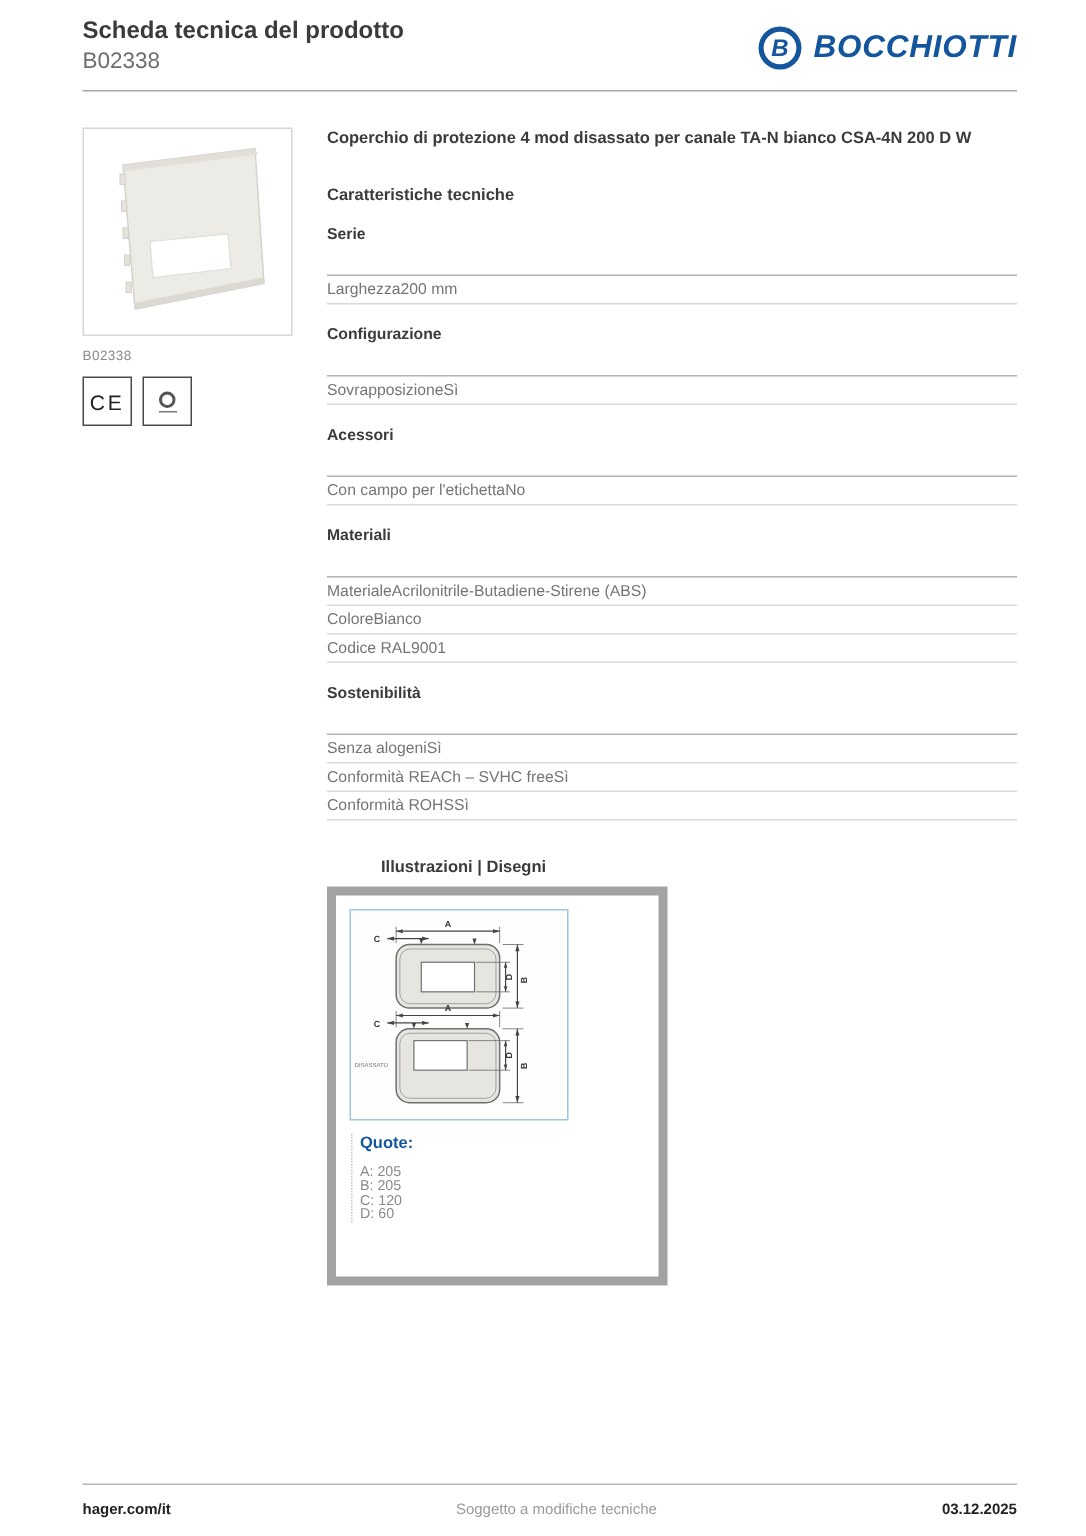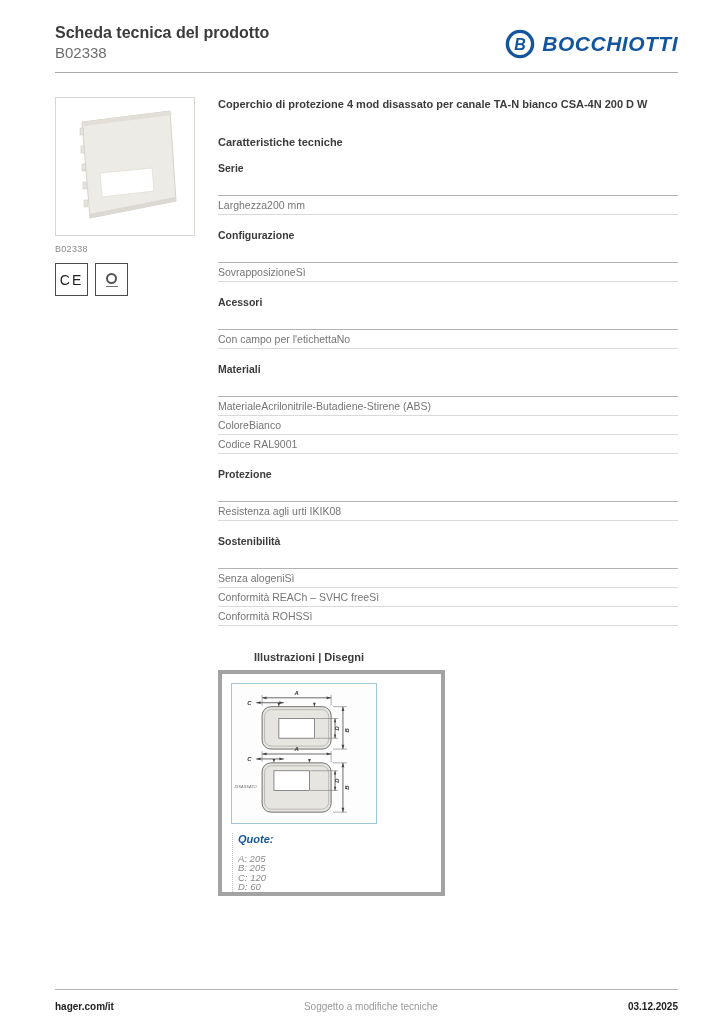--- a/index.html
+++ b/index.html
@@ -1,20 +1,20 @@
 <!DOCTYPE html>
 <html><head>
 <meta charset="utf-8">
 <style>
   * { margin:0; padding:0; box-sizing:border-box; }
   body { background:#e9e9e9; font-family:"Liberation Sans", sans-serif; }
   .page { width:724px; height:1024px; background:#ffffff; position:relative; margin:0 auto; overflow:hidden; }
 
   
-  .header { display:flex; justify-content:space-between; align-items:flex-start; padding:24px 46px 0 55px; }
+  .header { display:flex; justify-content:space-between; align-items:flex-start; padding:12px 46px 0 55px; }
   .doc-title { font-size:16px; font-weight:bold; color:#3b3b3b; line-height:1.15; }
   .doc-code { font-size:15px; color:#6e6e6e; margin-top:2px; }
   .logo { display:flex; align-items:center; gap:6px; margin-top:4px; }
   .logo-text { font-size:21px; font-weight:bold; font-style:italic; color:#14569d; letter-spacing:.5px; }
   .header-rule { border:none; border-top:1px solid #a8a8a8; margin:11px 46px 0 55px; }
 
   
   .content { display:flex; padding:24px 46px 0 55px; }
   .left-col { width:163px; flex:0 0 163px; }
   .main-col { flex:1; }
@@ -30,21 +30,21 @@
   .product-title { font-size:11px; font-weight:bold; color:#3b3b3b; line-height:1.3; }
   .char-heading { font-size:11px; font-weight:bold; color:#3b3b3b; margin-top:24px; }
 
   .section { margin-top:14px; }
   .section-title { font-size:10.5px; font-weight:bold; color:#3b3b3b; padding-bottom:21px; border-bottom:1px solid #b3b3b3; }
   .spec-row { display:flex; justify-content:flex-start; font-size:10.5px; color:#757575; padding:3px 0; border-bottom:1px solid #d9d9d9; }
   .spec-label { text-align:left; }
   .spec-value { text-align:right; }
 
   .illustr-heading { font-size:11px; font-weight:bold; color:#3b3b3b; margin-top:25px;padding-left:36px; }
-  .illustration-box { margin-top:7px; width:227px; height:226px; border:4px solid #a3a3a3; padding:9px;font-style:italic; }
+  .illustration-box { margin-top:7px; width:227px; height:266px; border:6px solid #a3a3a3; padding:9px; }
   .drawing-box { width:146px; height:141px; border:1px solid #9fc6da; background:#fdfdfd; }
   .quote-block { border-left:1px dotted #c0c0c0; padding-left:5px; margin-left:1px; }
   .quote-label { color:#14569d; font-weight:bold; font-size:11px; margin-top:9px; }
   .quote-lines { margin-top:9px; font-size:9.5px; line-height:9.5px; color:#8a8a8a; }
 
   
   .footer { position:absolute; left:55px; right:46px; top:989px; border-top:1px solid #b5b5b5; padding-top:11px; display:flex; justify-content:space-between; align-items:baseline; font-size:10px; }
   .footer-site { font-weight:bold; color:#222; }
   .footer-note { color:#9a9a9a; }
   .footer-date { font-weight:bold; color:#222; }
@@ -141,29 +141,20 @@
               <span class="spec-label">Materiale</span>
               <span class="spec-value">Acrilonitrile-Butadiene-Stirene (ABS)</span>
             </div>
               <div class="spec-row">
               <span class="spec-label">Colore</span>
               <span class="spec-value">Bianco</span>
             </div>
               <div class="spec-row">
               <span class="spec-label">Codice RAL</span>
               <span class="spec-value">9001</span>
-            </div>
-            </div>
-        </div>
-          <div class="section">
-          <div class="section-title">Protezione</div>
-          <div>
-              <div class="spec-row">
-              <span class="spec-label">Resistenza agli urti IK</span>
-              <span class="spec-value">IK08</span>
             </div>
             </div>
         </div>
           <div class="section">
           <div class="section-title">Sostenibilità</div>
           <div>
               <div class="spec-row">
               <span class="spec-label">Senza alogeni</span>
               <span class="spec-value">Sì</span>
             </div>

